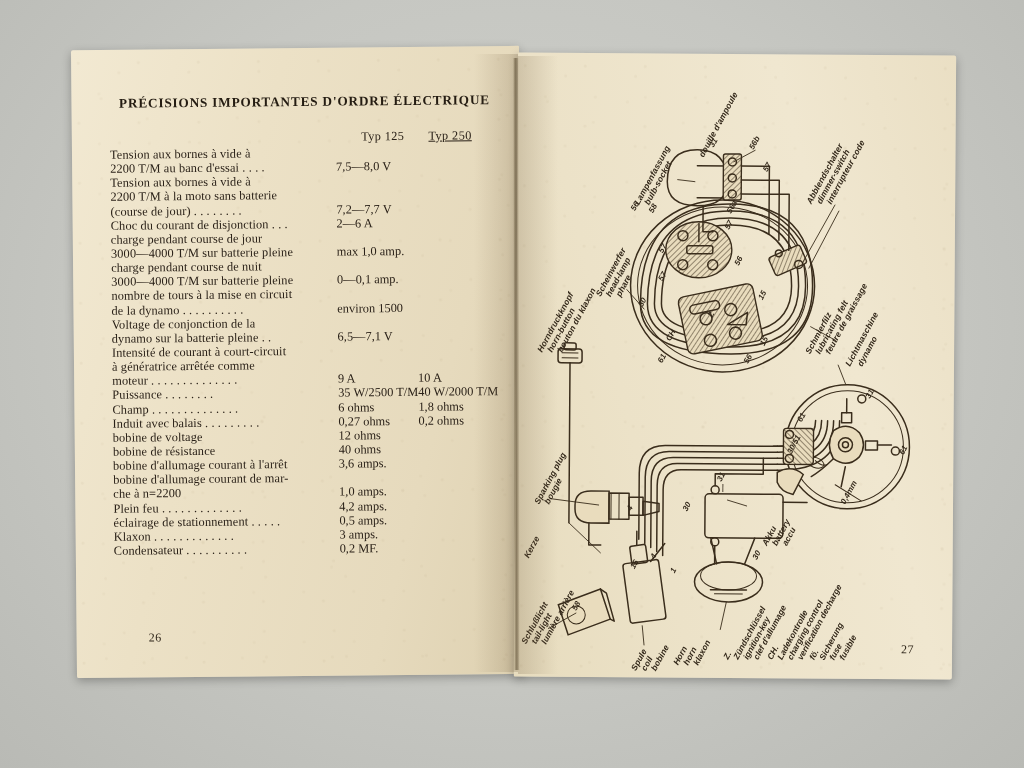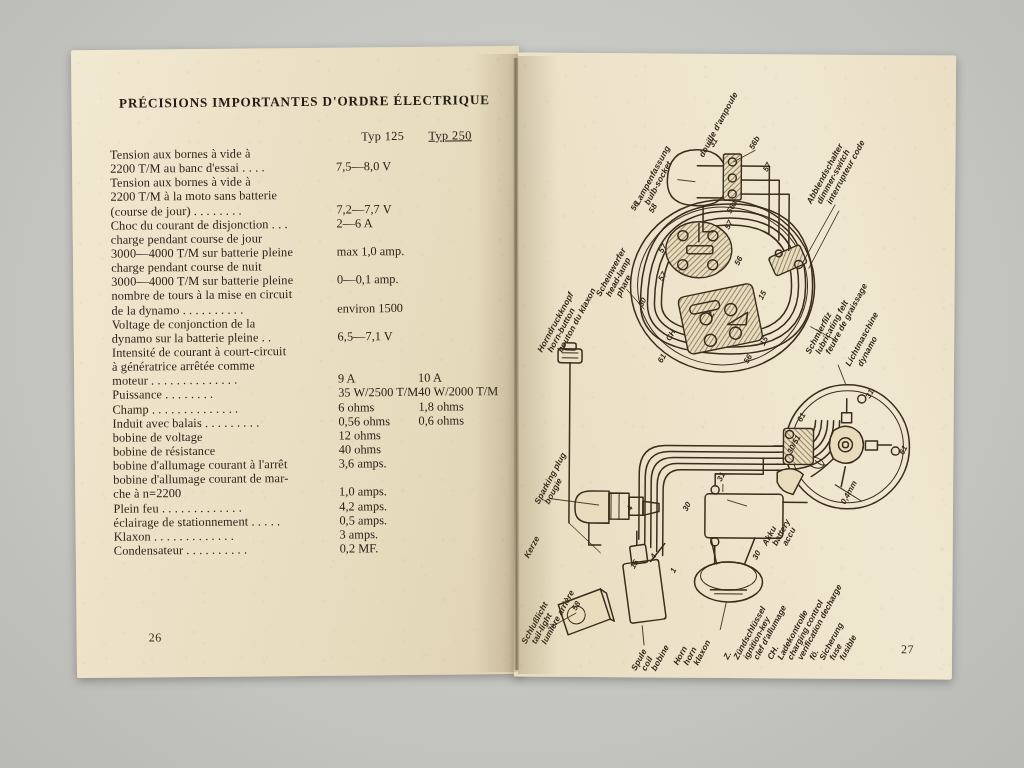--- a/index.html
+++ b/index.html
@@ -168,22 +168,22 @@
                 <td class="vwide">35 W/2500  T/M</td>
                 <td class="vwide">40 W/2000  T/M</td>
               </tr>
               <tr>
                 <td class="lbl">Champ   .  .  .  .  .  .  .  .  .  .  .  .  .  .</td>
                 <td class="v1">6 ohms</td>
                 <td class="v2">1,8 ohms</td>
               </tr>
               <tr>
                 <td class="lbl">Induit avec balais .  .  .  .  .  .  .  .  .</td>
-                <td class="v1">0,56 ohms</td>
-                <td class="v2">0,6 ohms</td>
+                <td class="v1">0,27 ohms</td>
+                <td class="v2">0,2 ohms</td>
               </tr>
               <tr class="brace-row">
                 <td class="lbl">bobine de voltage</td>
                 <td class="v1" colspan="2">12 ohms</td>
               </tr>
               <tr class="brace-row">
                 <td class="lbl">bobine de résistance</td>
                 <td class="v1" colspan="2">40 ohms</td>
               </tr>
               <tr>

